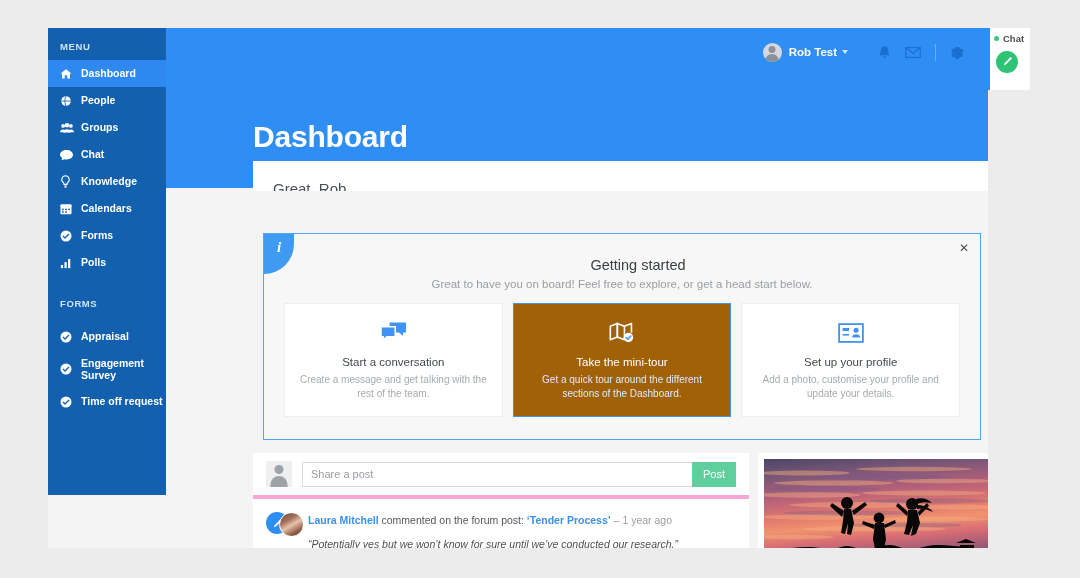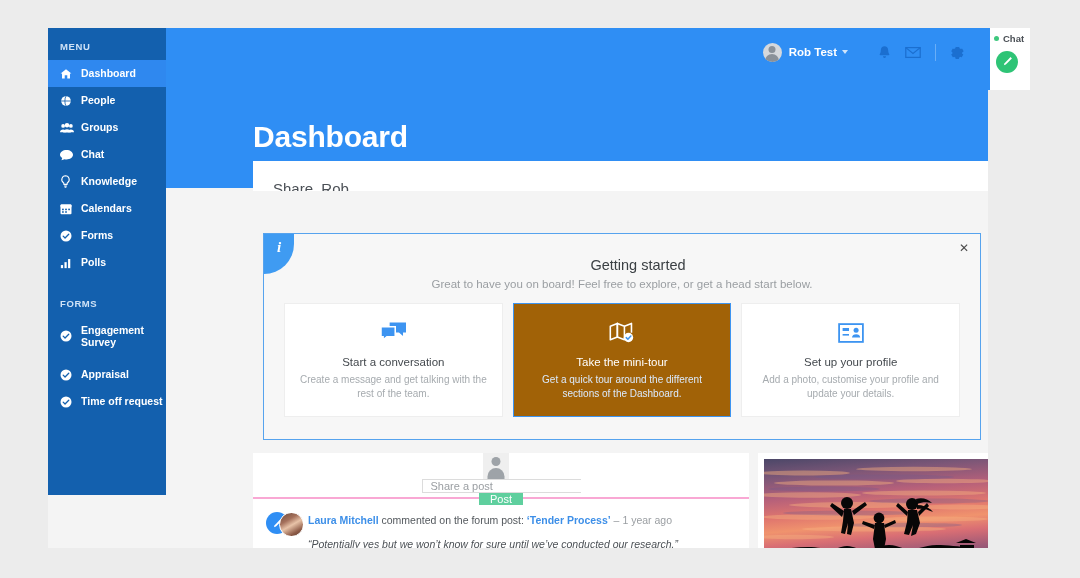--- a/index.html
+++ b/index.html
@@ -256,22 +256,21 @@
     left: 48px; top: 262px;
     width: 496px;
     background: #ffffff;
   }
   #share-row {
     height: 46px;
     display:flex;
     align-items:center;
     padding: 0 13px;
     box-sizing:border-box;
-    border-bottom: 2px solid #f9a8d4;
-    flex-direction: column;
+    border-bottom: 4px solid #f9a8d4;
   }
   .avatar-share {
     width: 26px; height: 26px;
     background: #efefef;
     position:relative;
     overflow:hidden;
     margin-right: 10px;
     flex-shrink:0;
   }
   .avatar-share::before {
@@ -504,38 +503,38 @@
             <rect x="1" y="9.4" width="2.6" height="3.6"></rect>
             <rect x="5.2" y="6" width="2.6" height="7"></rect>
             <rect x="9.4" y="2.4" width="2.6" height="10.6"></rect>
           </svg>
       </span>
       <span class="sb-label">Polls</span>
     </div>
 
     <div class="sb-heading" style="padding-top:22px;">FORMS</div>
 
-    <div class="sb-item two-line">
+    <div class="sb-item" style="margin-top:6px;">
       <span class="sb-ico">
         <svg width="12" height="12" viewBox="0 0 14 14" fill="currentColor">
             <circle cx="7" cy="7" r="6.4"></circle>
             <path d="M3.7 7.1l2.2 2.2 4.3-4.4" stroke="#1360ae" stroke-width="1.5" fill="none" stroke-linecap="round" stroke-linejoin="round"></path>
           </svg>
       </span>
-      <span class="sb-label">Engagement Survey</span>
-    </div>
-
-    <div class="sb-item" style="margin-top:6px;">
+      <span class="sb-label">Appraisal</span>
+    </div>
+
+    <div class="sb-item two-line">
       <span class="sb-ico">
         <svg width="12" height="12" viewBox="0 0 14 14" fill="currentColor">
             <circle cx="7" cy="7" r="6.4"></circle>
             <path d="M3.7 7.1l2.2 2.2 4.3-4.4" stroke="#1360ae" stroke-width="1.5" fill="none" stroke-linecap="round" stroke-linejoin="round"></path>
           </svg>
       </span>
-      <span class="sb-label">Appraisal</span>
+      <span class="sb-label">Engagement Survey</span>
     </div>
 
     <div class="sb-item">
       <span class="sb-ico">
         <svg width="12" height="12" viewBox="0 0 14 14" fill="currentColor">
             <circle cx="7" cy="7" r="6.4"></circle>
             <path d="M3.7 7.1l2.2 2.2 4.3-4.4" stroke="#1360ae" stroke-width="1.5" fill="none" stroke-linecap="round" stroke-linejoin="round"></path>
           </svg>
       </span>
       <span class="sb-label">Time off request</span>
@@ -564,21 +563,21 @@
       <span class="hdr-ico">
         <svg width="15" height="15" viewBox="0 0 16 16" fill="currentColor">
             <path d="M8 5.3a2.7 2.7 0 1 0 0 5.4 2.7 2.7 0 0 0 0-5.4zm6.5 3.6.9-.7a.4.4 0 0 0 .1-.5l-1.4-2.4a.4.4 0 0 0-.5-.2l-1.1.4a5.6 5.6 0 0 0-1.3-.8l-.2-1.2a.4.4 0 0 0-.4-.3H7.4a.4.4 0 0 0-.4.3l-.2 1.2c-.5.2-.9.4-1.3.8l-1.1-.4a.4.4 0 0 0-.5.2L2.5 7.7a.4.4 0 0 0 .1.5l1 .7a5.5 5.5 0 0 0 0 1.5l-1 .7a.4.4 0 0 0-.1.5l1.4 2.4a.4.4 0 0 0 .5.2l1.1-.4c.4.3.8.6 1.3.8l.2 1.2c0 .2.2.3.4.3h2.8a.4.4 0 0 0 .4-.3l.2-1.2c.5-.2.9-.5 1.3-.8l1.1.4a.4.4 0 0 0 .5-.2l1.4-2.4a.4.4 0 0 0-.1-.5l-1-.7a5.5 5.5 0 0 0 0-1.5z" transform="translate(0,-1.2)"></path>
           </svg>
       </span>
     </div>
     <h1 id="page-title">Dashboard</h1>
   </header>
 
   <div id="hello-bar">
-    <div id="hello-text">Share, Rob</div>
+    <div id="hello-text">Great, Rob</div>
   </div>
 
   <div id="main">
 
     <section id="gs-panel">
       <div id="gs-ribbon">
         <span>i</span>
       </div>
       <div id="gs-close">✕</div>
       <div id="gs-title">Getting started</div>

